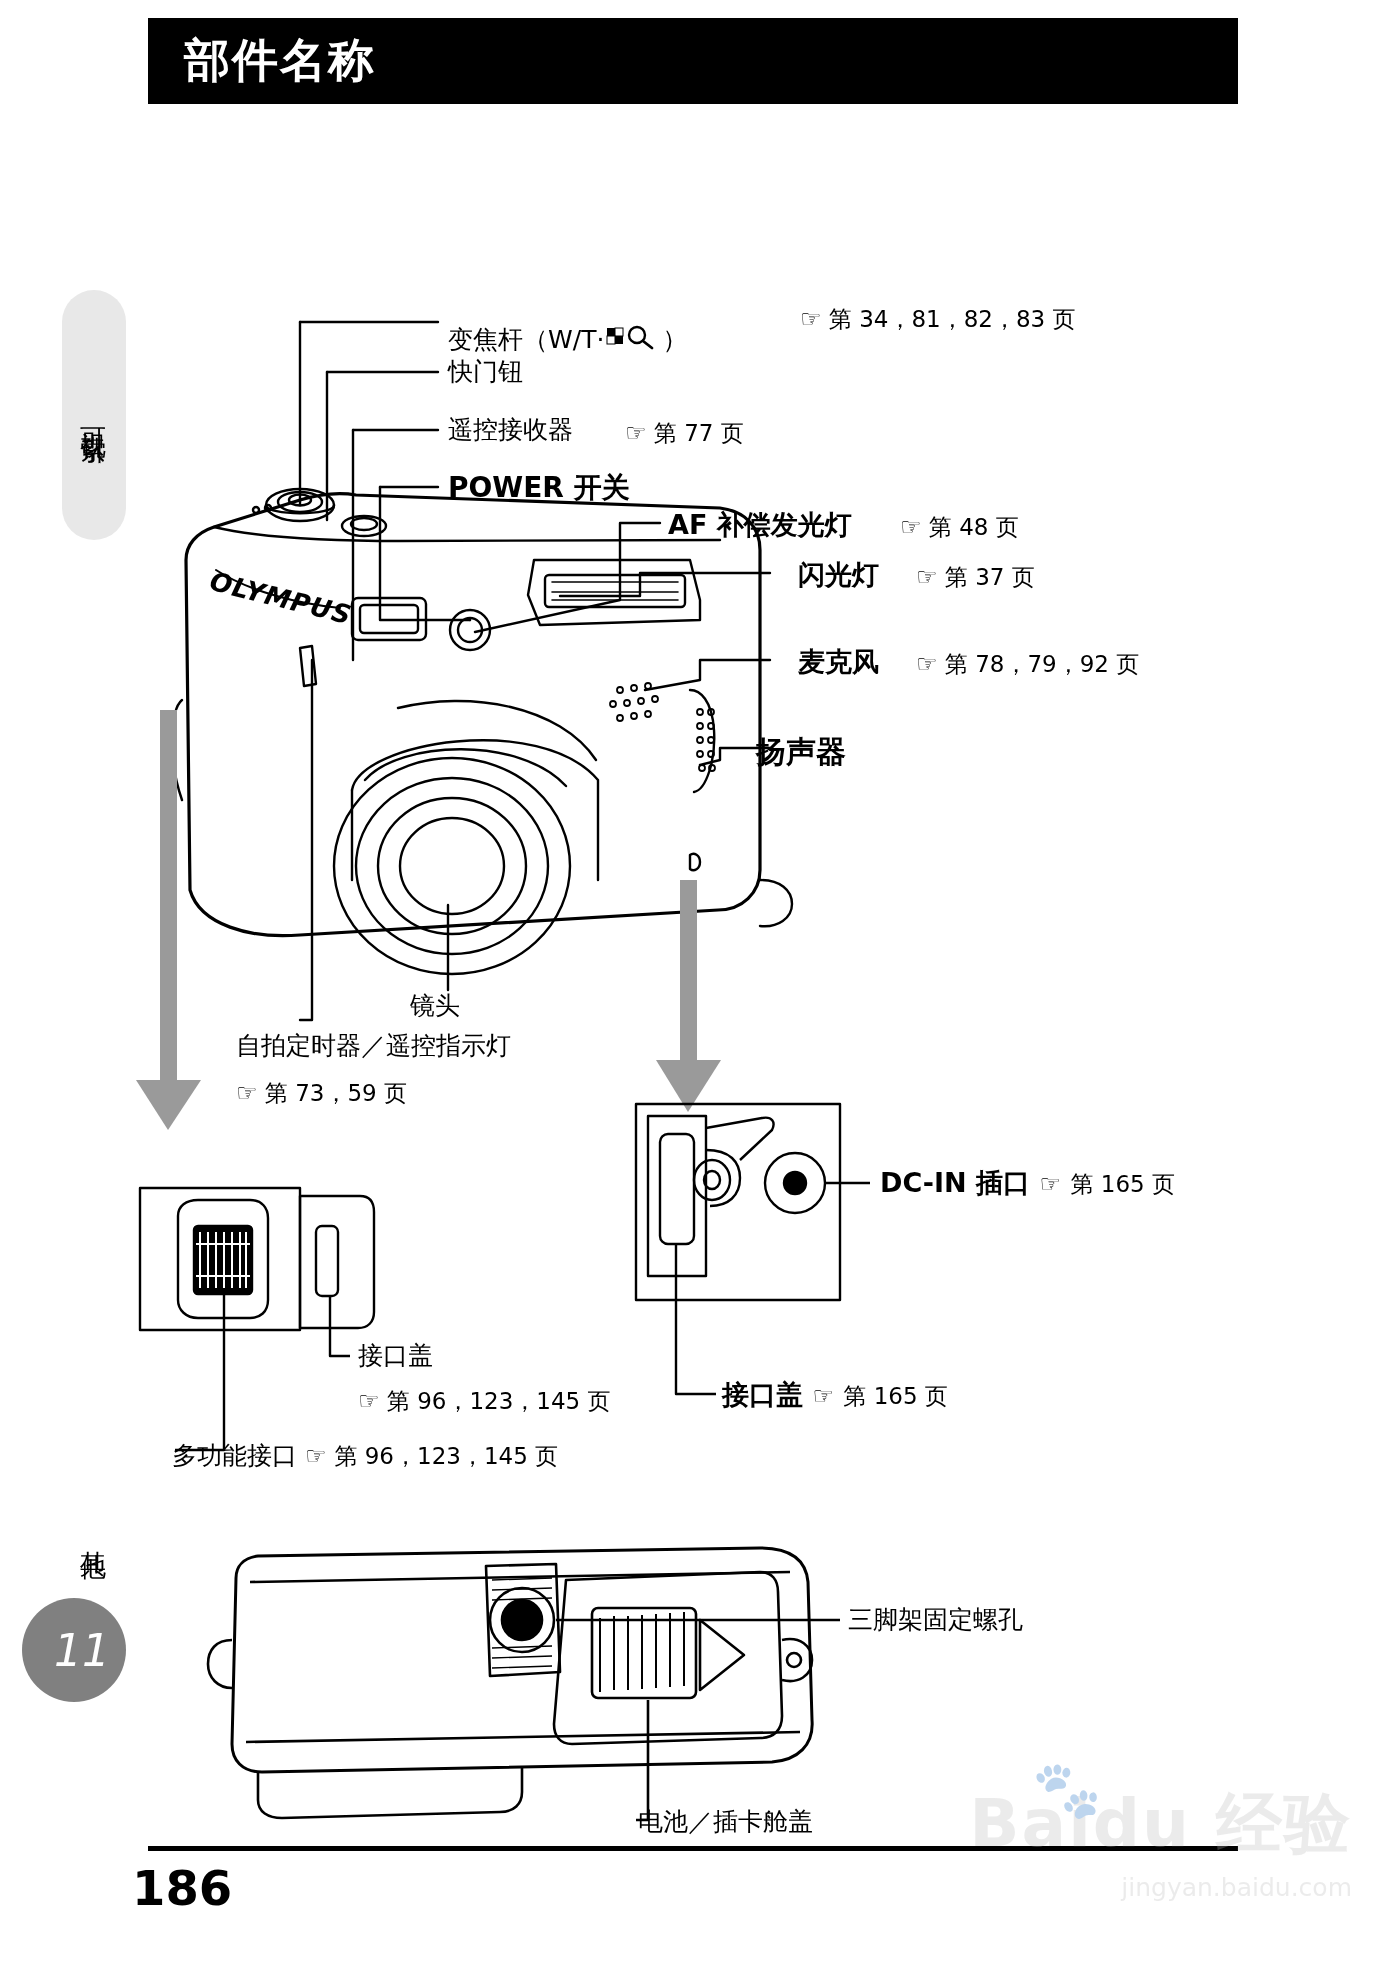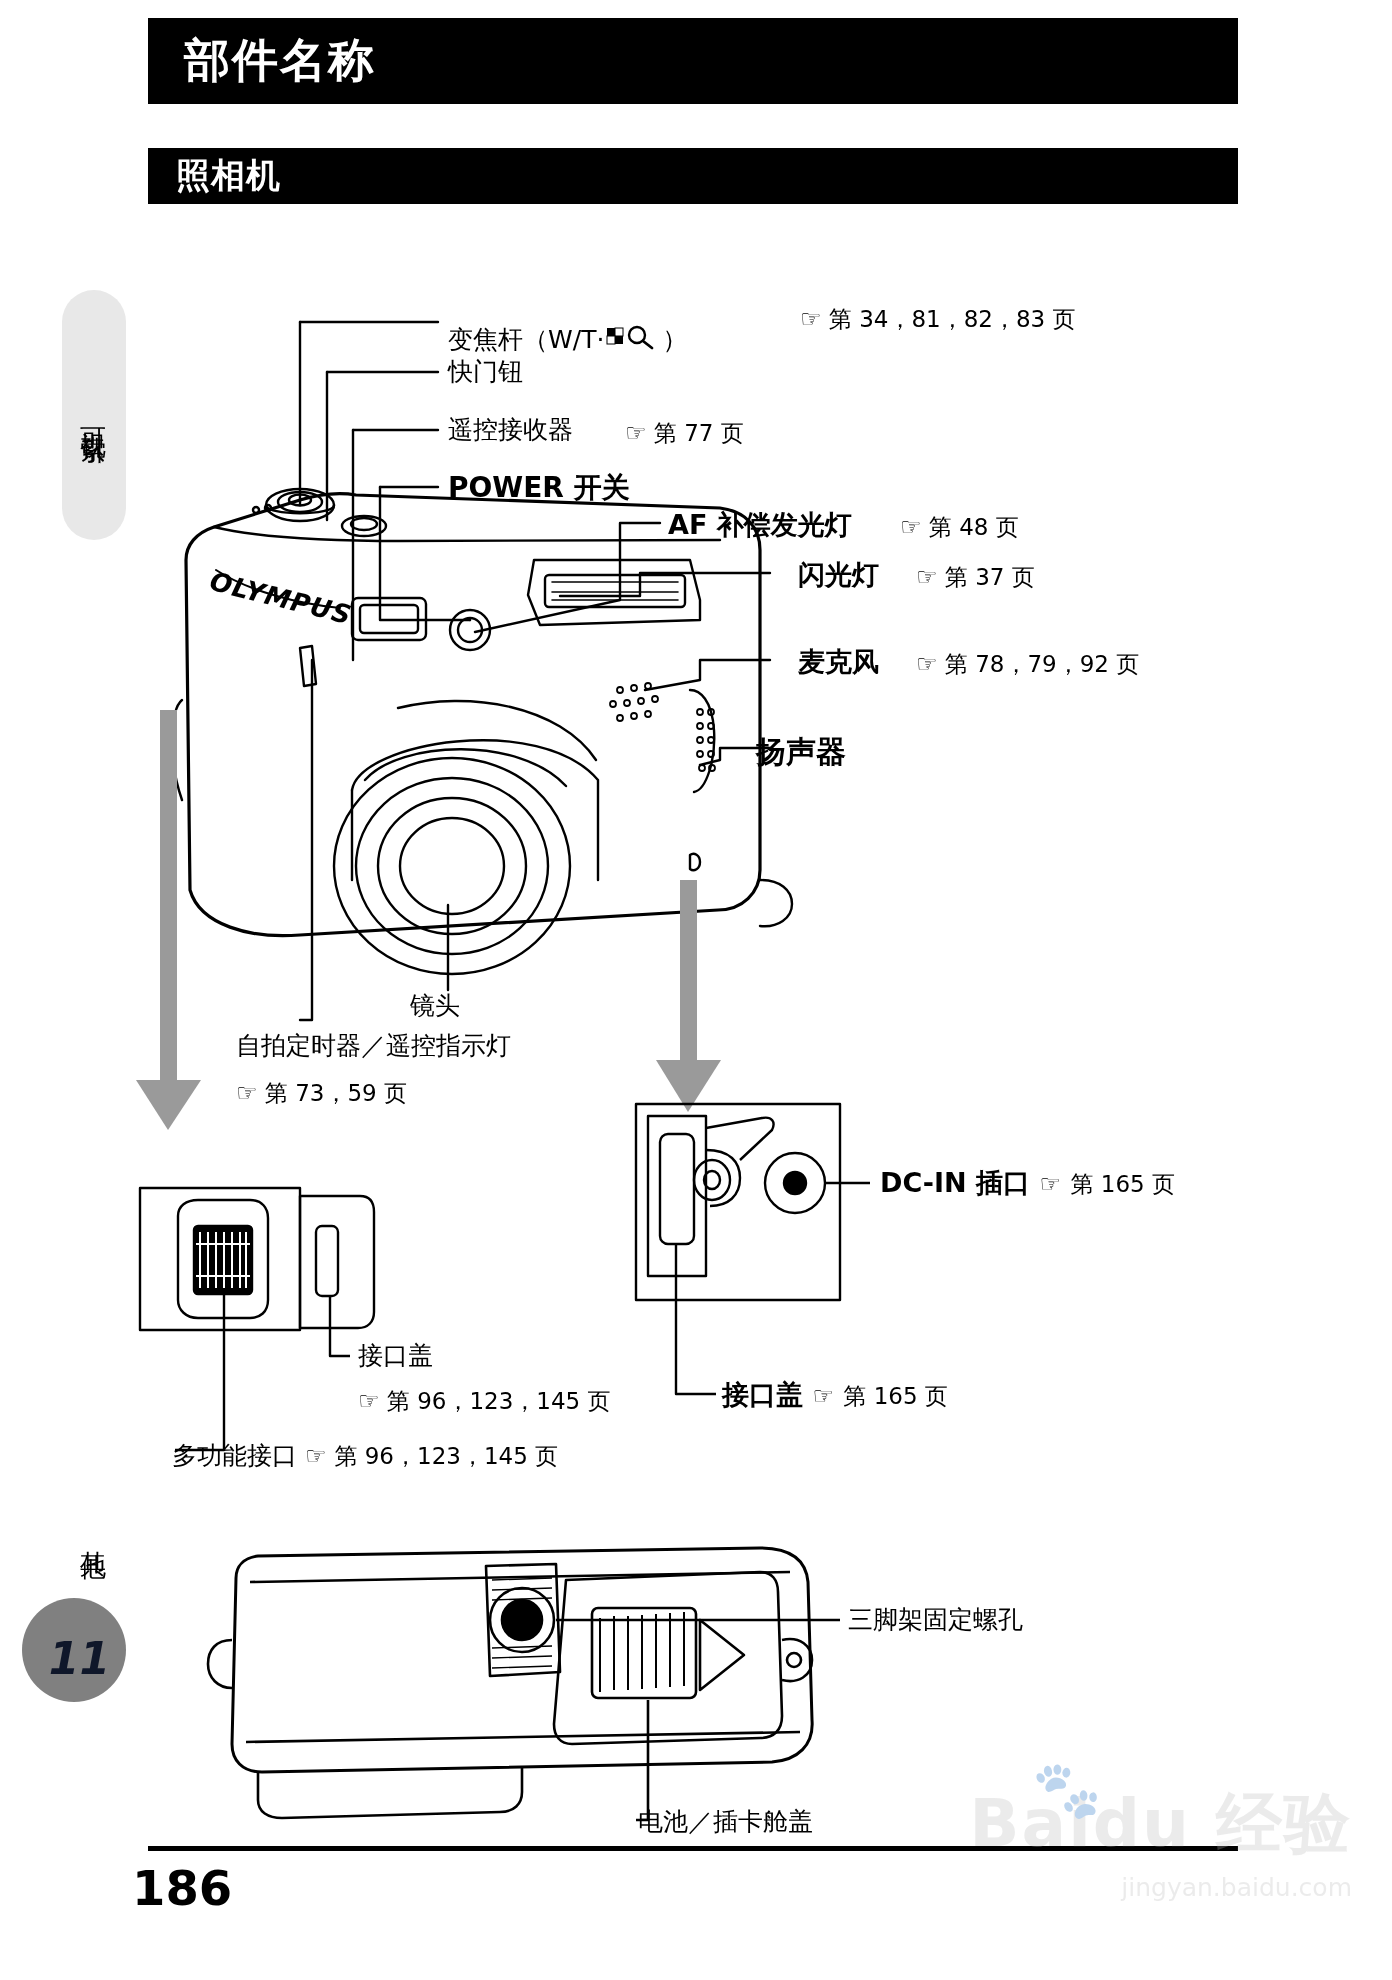--- a/index.html
+++ b/index.html
@@ -52,21 +52,21 @@
     transform:translateX(-50%);
     writing-mode:vertical-rl;
     font-size:26px; color:#000; letter-spacing:4px; white-space:nowrap;
   }
   .page-circle {
     position:absolute; left:22px; top:1598px; width:104px; height:104px;
     background:#808080; border-radius:52px;
   }
   .page-circle .n {
     position:absolute; right:16px; top:50%; transform:translateY(-50%);
-    color:#0f172a; font-size:44px; font-style:italic; font-weight:bold;margin-top:8px;
+    color:#ffffff; font-size:44px; font-style:italic; font-weight:normal;
   }
 
   
   .footer-num {
     position:absolute; left:132px; top:1860px;
     font-size:48px; font-weight:bold; color:#000;
   }
   .footer-rule {
     position:absolute; left:148px; top:1846px; width:1090px; height:5px;
     background:#000;
@@ -94,23 +94,20 @@
   .wm .small { font-size:25px; text-align:right; display:block; margin-top:4px;}
   .wm .paw { position:absolute; right:250px; top:-22px; font-size:56px; }
 </style>
 </head>
 <body>
 
 <div class="page">
 
   <div class="title-bar">
     <span class="t">部件名称</span>
-  </div>
-  <div class="sub-bar">
-    <span class="t">照相机</span>
   </div>
 
   <div class="side-tab">
     <span class="vtext">可视索引</span>
   </div>
   <div class="side-tab2">
     <span class="vtext">其他</span>
   </div>
   <div class="page-circle">
     <span class="n">11</span>

